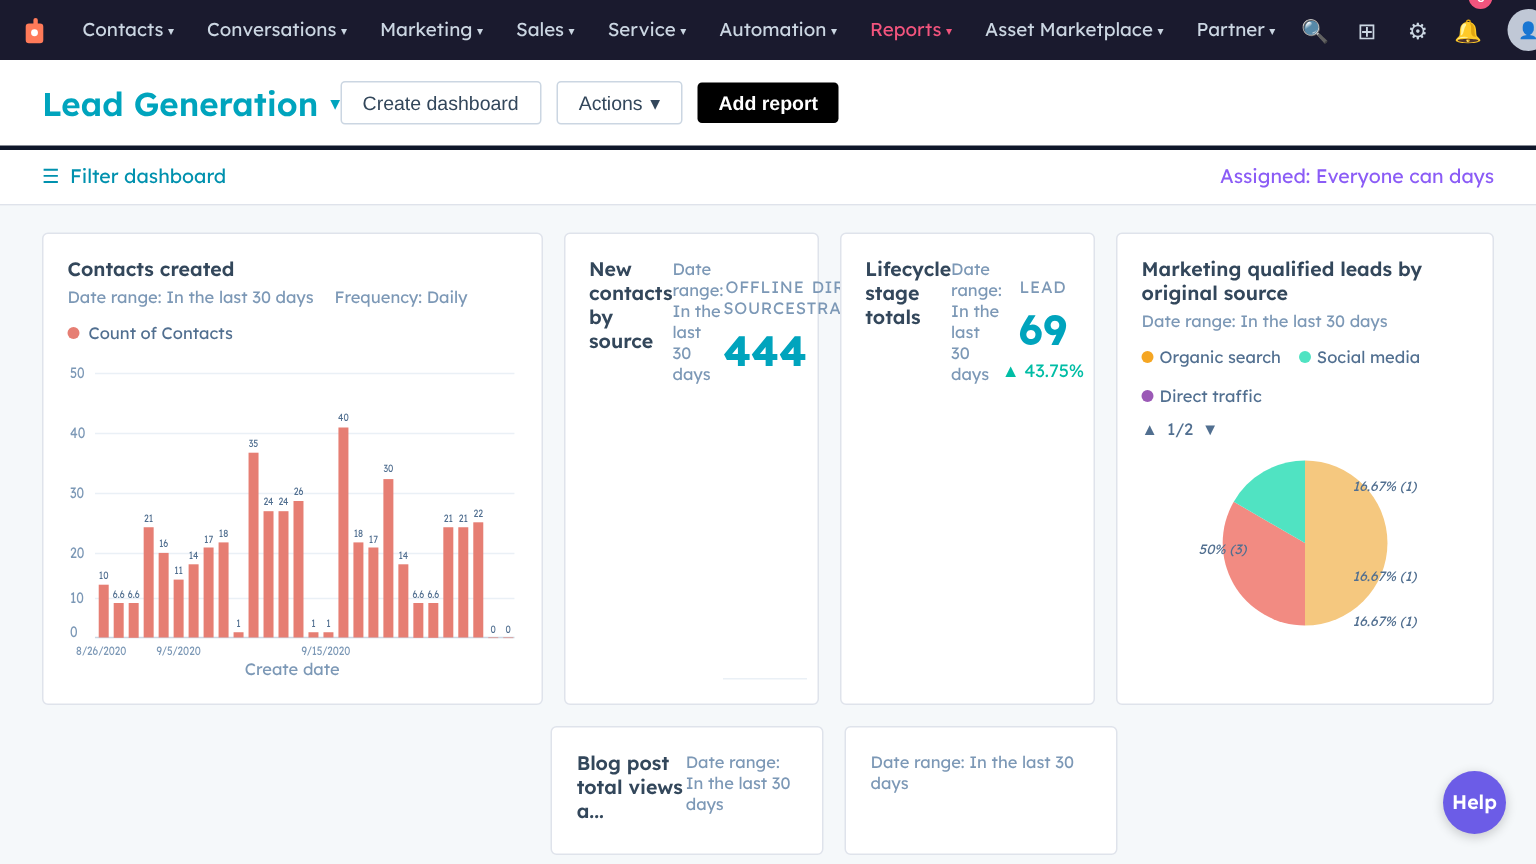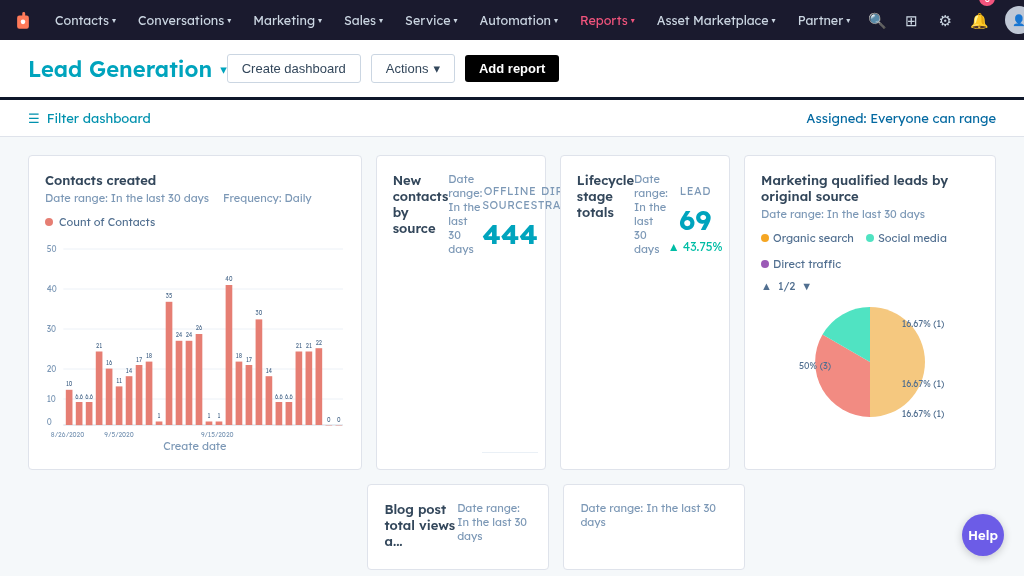--- a/index.html
+++ b/index.html
@@ -150,21 +150,21 @@
       gap: 7px;
       color: #0091ae;
       font-size: 13px;
       cursor: pointer;
     }
     .filter-right {
       font-size: 13px;
       color: #516f90;
     }
     .filter-right span {
-      color: #0369a1;
+      color: #8b5cf6;
       cursor: pointer;
     }
 
     
     .dashboard {
       padding: 18px 28px;
       display: flex;
       flex-direction: column;
       gap: 14px;
     }
@@ -292,20 +292,21 @@
       align-items: center;
       gap: 6px;
       font-size: 11px;
       color: #516f90;
     }
     .pie-chart-container {
       display: flex;
       align-items: flex-start;
       justify-content: center;
       margin-top: 4px;
+      font-style: italic;
     }
 
     
     .help-btn {
       position: fixed;
       bottom: 20px;
       right: 20px;
       background: #6c5ce7;
       color: #fff;
       border-radius: 50%;
@@ -398,21 +399,21 @@
   </div>
 </div>
 
 <div class="filter-bar">
   <div class="filter-left">
     <span>☰</span>
     <span>Filter dashboard</span>
   </div>
   <div class="filter-right">
     <span>Assigned:</span>
-    <span>Everyone can range</span>
+    <span>Everyone can days</span>
   </div>
 </div>
 
 <div class="dashboard">
 
   <div class="dashboard-row">
 
     <div class="card chart-card">
       <div class="card-title">Contacts created</div>
       <div class="card-subtitle-row">

